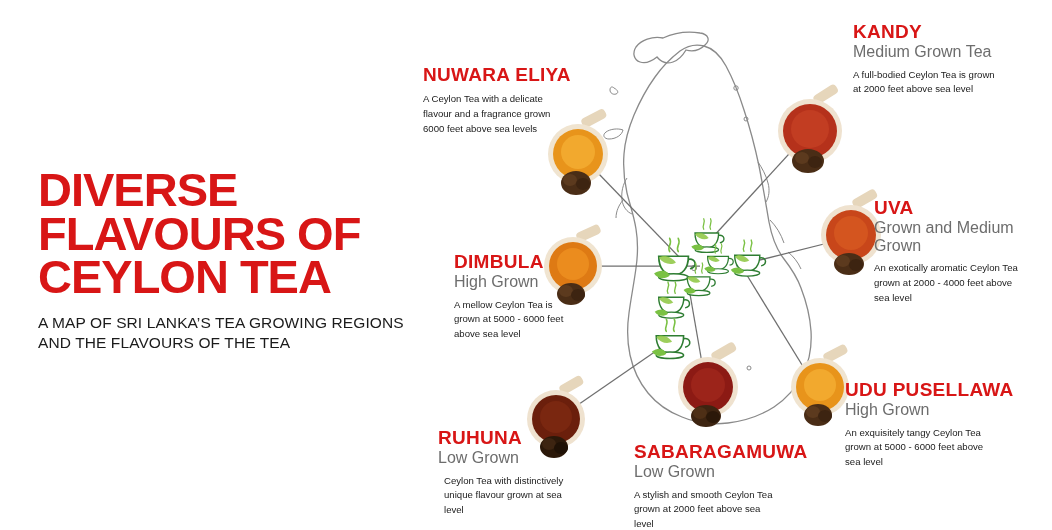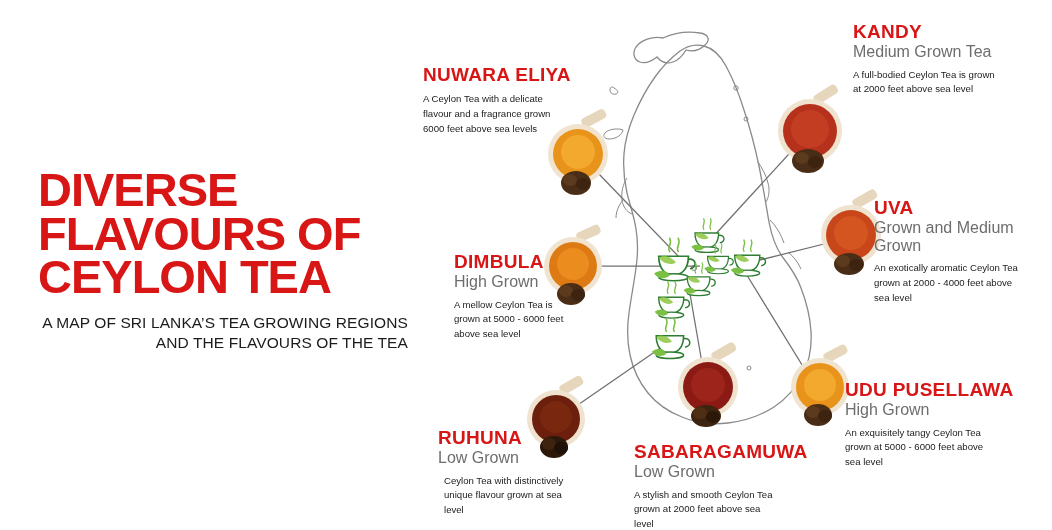--- a/index.html
+++ b/index.html
@@ -24,21 +24,21 @@
     text-transform:uppercase;
   }
   .main-title span{display:block;white-space:nowrap;}
   .subtitle{
     margin:14px 0 0 0;
     color:#1b1b1b;
     font-size:15.5px;
     line-height:1.28;
     letter-spacing:0.1px;
   }
-  .subtitle span{display:block;white-space:nowrap;text-align:right;}
+  .subtitle span{display:block;white-space:nowrap;}
 
   
   .region{position:absolute;}
   .region-name{
     color:#D81616;
     font-size:19px;
     font-weight:bold;
     letter-spacing:0.3px;
     line-height:1.05;
     white-space:nowrap;

